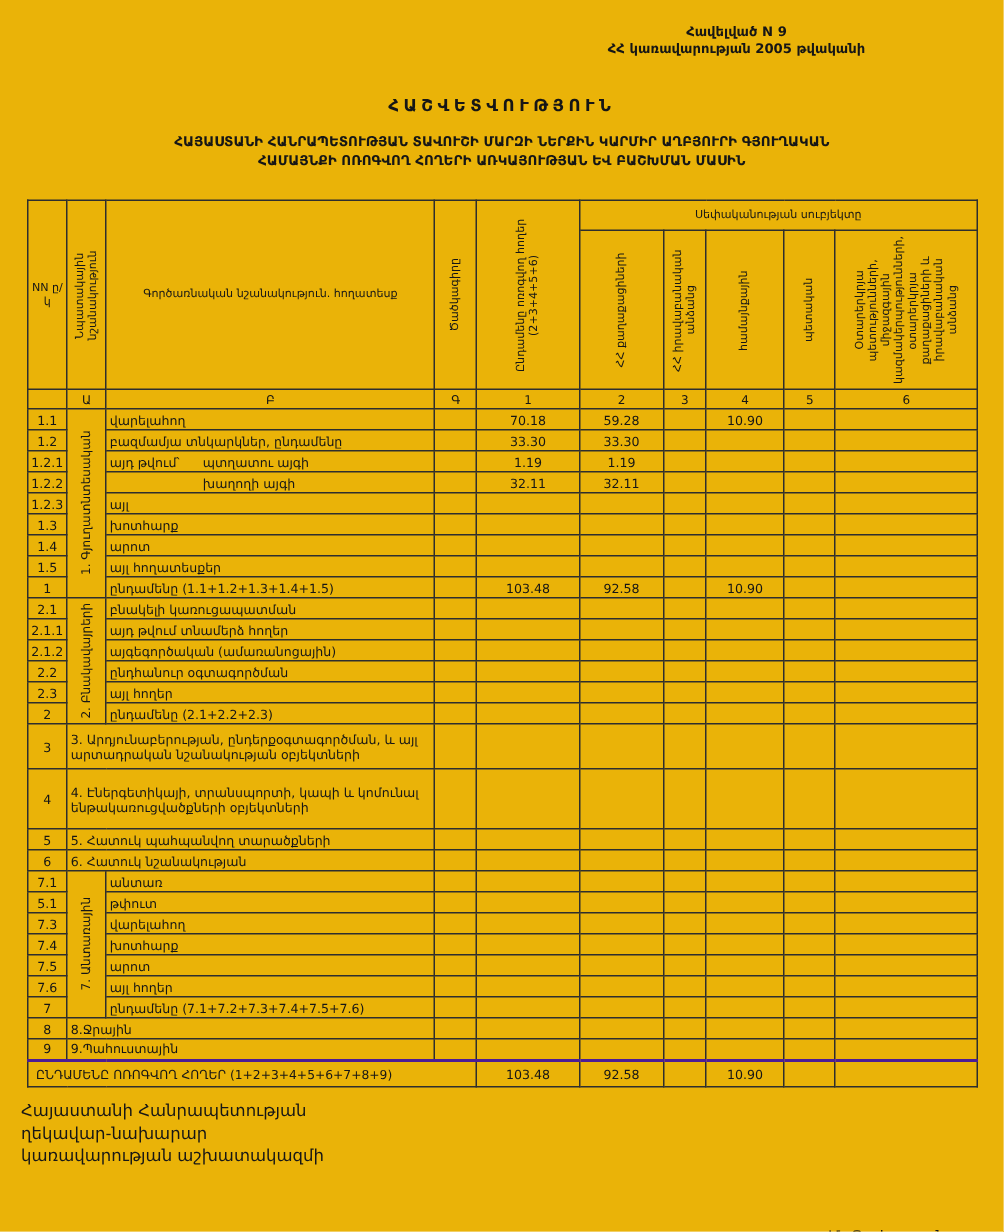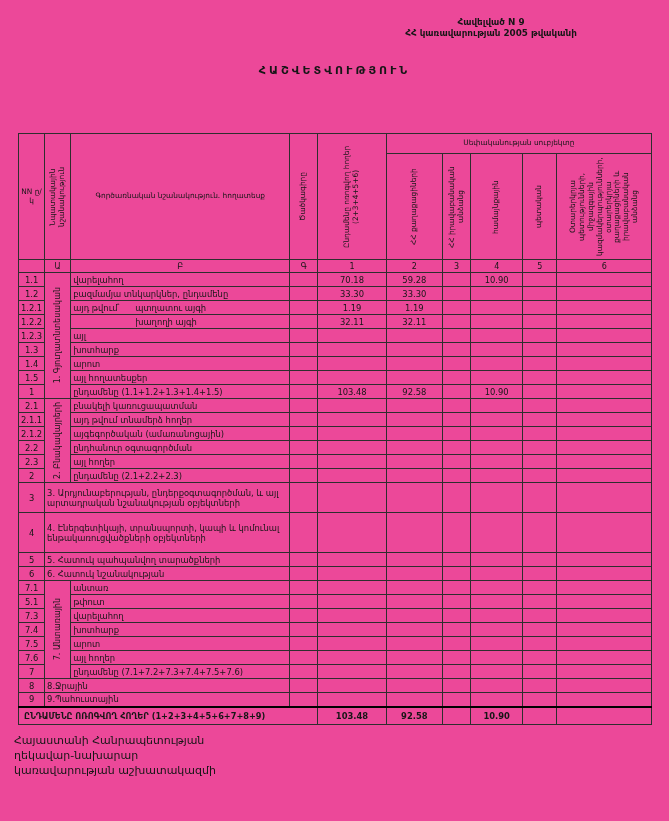--- a/index.html
+++ b/index.html
@@ -1,21 +1,21 @@
 <!DOCTYPE html>
 <html><head>
 <meta charset="utf-8">
 <style>
   * { box-sizing: border-box; }
   html, body { margin: 0; padding: 0; }
   body { background: #ffffff; width: 669px; height: 821px; overflow: hidden; }
   .page {
     position: relative;
     width: 669px; height: 821px;
-    background: #ec4899;
+    background: #eab308;
     font-family: "DejaVu Sans", sans-serif;
     color: #161616;
   }
   .top-block {
     position: absolute; top: 17px; left: 382px; width: 218px;
     text-align: center; font-size: 8.8px; font-weight: bold; line-height: 1.3;
   }
   .doc-title {
     position: absolute; top: 64px; left: 0; width: 100%;
     text-align: center; font-size: 11px; font-weight: bold; letter-spacing: 3px;
@@ -57,21 +57,21 @@
   td.nnc { text-align: center; padding: 0 1px; }
   td.gcell { text-align: center; padding: 0; }
   td.gcell .vtext { font-size: 8px; }
   td.lbl { text-align: left; }
   .lblin { display: flex; }
   .lbl .l1 { display: inline-block; }
   .lbl.withsub .l1 { width: 56px; flex: none; }
   .lbl .l2 { margin-left: 6px; }
   td.num { text-align: center; }
   tr.grand { height: 18px; }
-  tr.grand td { border-top: 2px solid #000000; font-weight: bold; }
+  tr.grand td { border-top: 2px solid #4c1d95; font-weight: normal; }
   td.grand-lbl { text-align: left; padding-left: 5px; font-size: 8.2px; }
   .footer-left {
     position: absolute; top: 734px; left: 14px;
     font-size: 11px; line-height: 1.35;
   }
   .footer-sign {
     position: absolute; top: 795px; left: 552px;
     font-size: 10.5px;
     margin-top: 24px;
   }
@@ -81,20 +81,24 @@
 
 <div class="page">
 
   <div class="top-block">
     <div>Հավելված N 9</div>
     <div>ՀՀ կառավարության 2005 թվականի</div>
   </div>
 
   <div class="doc-title">ՀԱՇՎԵՏՎՈՒԹՅՈՒՆ</div>
 
+  <div class="doc-subtitle">
+    <div>ՀԱՅԱՍՏԱՆԻ ՀԱՆՐԱՊԵՏՈՒԹՅԱՆ ՏԱՎՈՒՇԻ ՄԱՐԶԻ ՆԵՐՔԻՆ ԿԱՐՄԻՐ ԱՂԲՅՈՒՐԻ ԳՅՈՒՂԱԿԱՆ</div>
+    <div>ՀԱՄԱՅՆՔԻ ՈՌՈԳՎՈՂ ՀՈՂԵՐԻ ԱՌԿԱՅՈՒԹՅԱՆ ԵՎ ԲԱՇԽՄԱՆ ՄԱՍԻՆ</div>
+  </div>
 
   <table class="report">
     <colgroup>
       <col style="width:26px">
         <col style="width:26px">
         <col style="width:218px">
         <col style="width:28px">
         <col style="width:68px">
       <col style="width:56px">
         <col style="width:28px">

